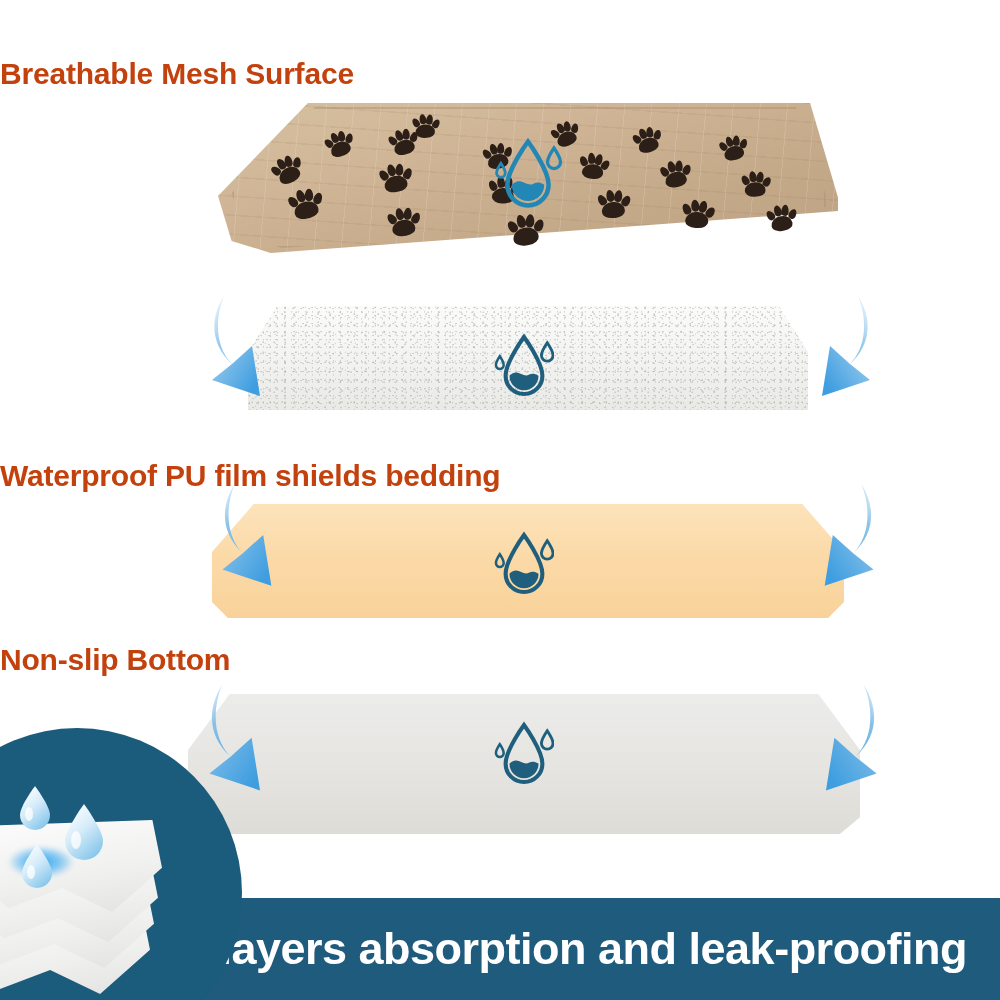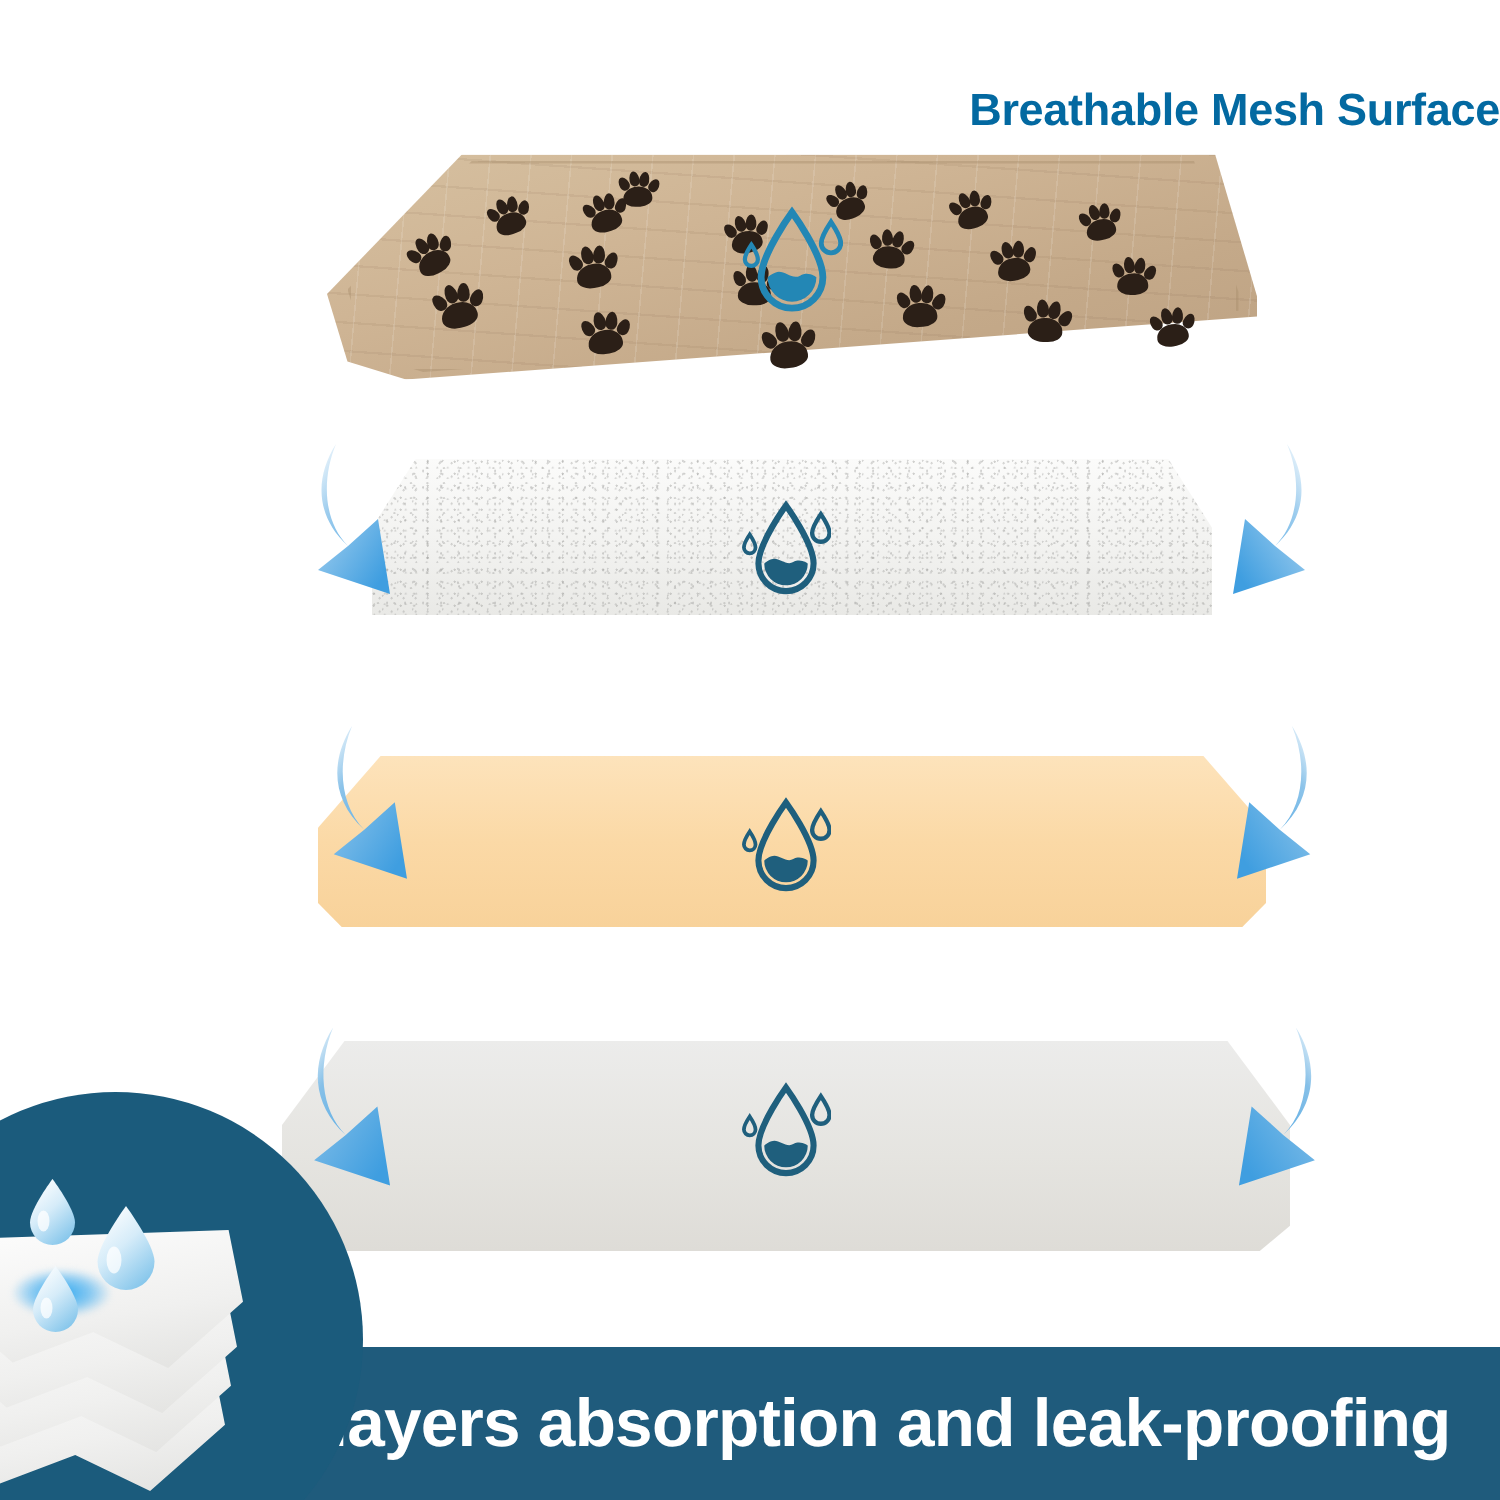--- a/index.html
+++ b/index.html
@@ -13,23 +13,23 @@
   #stage {
     position: relative;
     width: 1000px; height: 1000px;
     background: #ffffff;
   }
 
   
   .layer-title {
     position: absolute;
     width: 100%;
-    text-align: right;
+    text-align: left;
     font-weight: 700;
-    color: #0369a1;
+    color: #c2410c;
     letter-spacing: -0.2px;
     white-space: nowrap;
     z-index: 40;
   }
   #title-1 { top: 57px;  font-size: 30px; }
   #title-2 { top: 265px; font-size: 31px; }
   #title-3 { top: 459px; font-size: 30px; }
   #title-4 { top: 643px; font-size: 30px; }
 
   
@@ -388,20 +388,21 @@
 
   <div class="drop-icon" id="drop-2">
     <svg viewBox="0 0 62 72" width="100%" height="100%">
       <path d="M31 6 C31 6 50 32 50 46 A19 19 0 0 1 12 46 C12 32 31 6 31 6 Z" fill="none" stroke="#1F5F7D" stroke-width="4.2"></path>
       <path d="M16 46 A15 15 0 0 0 46 46 C46 46 41 42 36 45 C31 48 26 41 21 43 C18 44 16 46 16 46 Z" fill="#1F5F7D"></path>
       <path d="M55 12 C55 12 61 21 61 25 A6 6 0 0 1 49 25 C49 21 55 12 55 12 Z" fill="none" stroke="#1F5F7D" stroke-width="3"></path>
       <path d="M6 26 C6 26 10 32 10 35 A4 4 0 0 1 2 35 C2 32 6 26 6 26 Z" fill="none" stroke="#1F5F7D" stroke-width="2.6"></path>
     </svg>
   </div>
 
+  <div class="layer-title" id="title-3">Waterproof PU film shields bedding</div>
 
   <div class="slab" id="layer3"></div>
 
   <div class="arrow arrow-l3l">
     <svg viewBox="0 0 110 112" width="100%" height="100%">
       <defs>
         <linearGradient id="agL3" x1="0" y1="0" x2="0.75" y2="1">
           <stop offset="0%" stop-color="#ffffff"></stop>
           <stop offset="30%" stop-color="#8dc4ea"></stop>
           <stop offset="100%" stop-color="#3f9ee0"></stop>
@@ -425,20 +426,21 @@
 
   <div class="drop-icon" id="drop-3">
     <svg viewBox="0 0 62 72" width="100%" height="100%">
       <path d="M31 6 C31 6 50 32 50 46 A19 19 0 0 1 12 46 C12 32 31 6 31 6 Z" fill="none" stroke="#1F5F7D" stroke-width="4.2"></path>
       <path d="M16 46 A15 15 0 0 0 46 46 C46 46 41 42 36 45 C31 48 26 41 21 43 C18 44 16 46 16 46 Z" fill="#1F5F7D"></path>
       <path d="M55 12 C55 12 61 21 61 25 A6 6 0 0 1 49 25 C49 21 55 12 55 12 Z" fill="none" stroke="#1F5F7D" stroke-width="3"></path>
       <path d="M6 26 C6 26 10 32 10 35 A4 4 0 0 1 2 35 C2 32 6 26 6 26 Z" fill="none" stroke="#1F5F7D" stroke-width="2.6"></path>
     </svg>
   </div>
 
+  <div class="layer-title" id="title-4">Non-slip Bottom</div>
 
   <div class="slab" id="layer4"></div>
 
   <div class="arrow arrow-l4l">
     <svg viewBox="0 0 110 112" width="100%" height="100%">
       <defs>
         <linearGradient id="agL4" x1="0" y1="0" x2="0.75" y2="1">
           <stop offset="0%" stop-color="#ffffff"></stop>
           <stop offset="28%" stop-color="#86c0e8"></stop>
           <stop offset="100%" stop-color="#3f9ee0"></stop>

